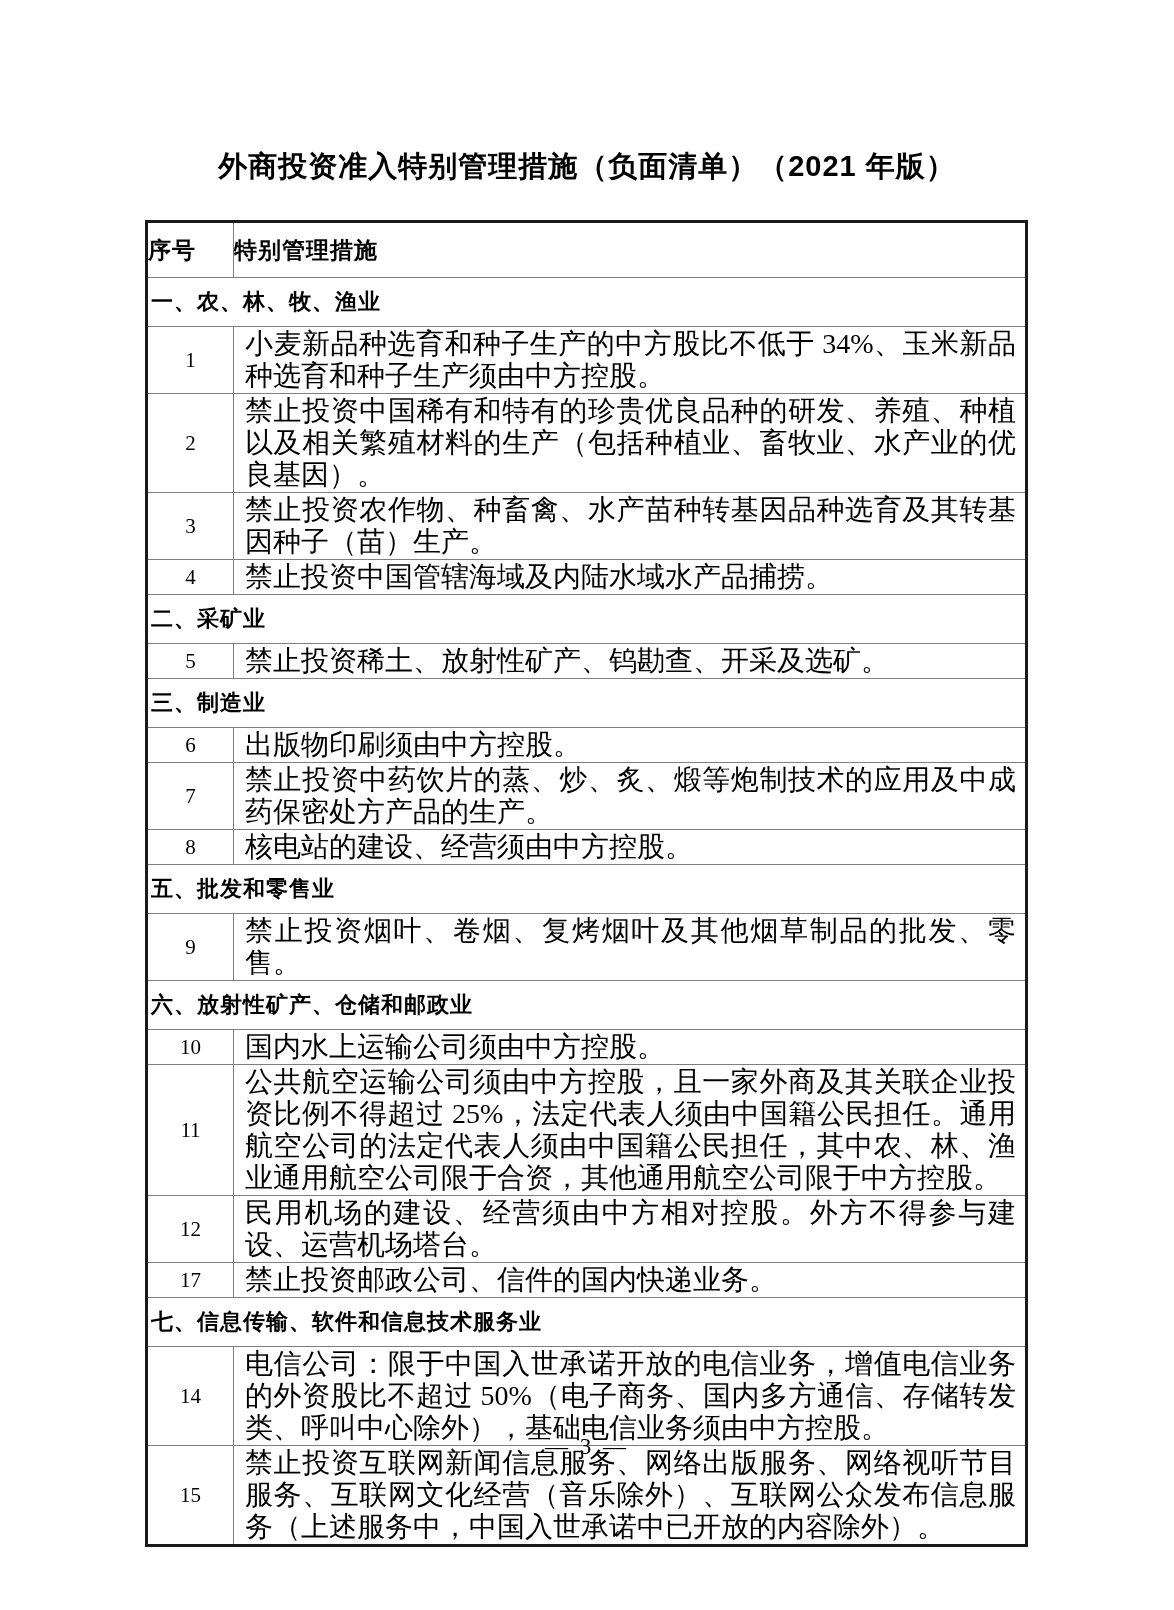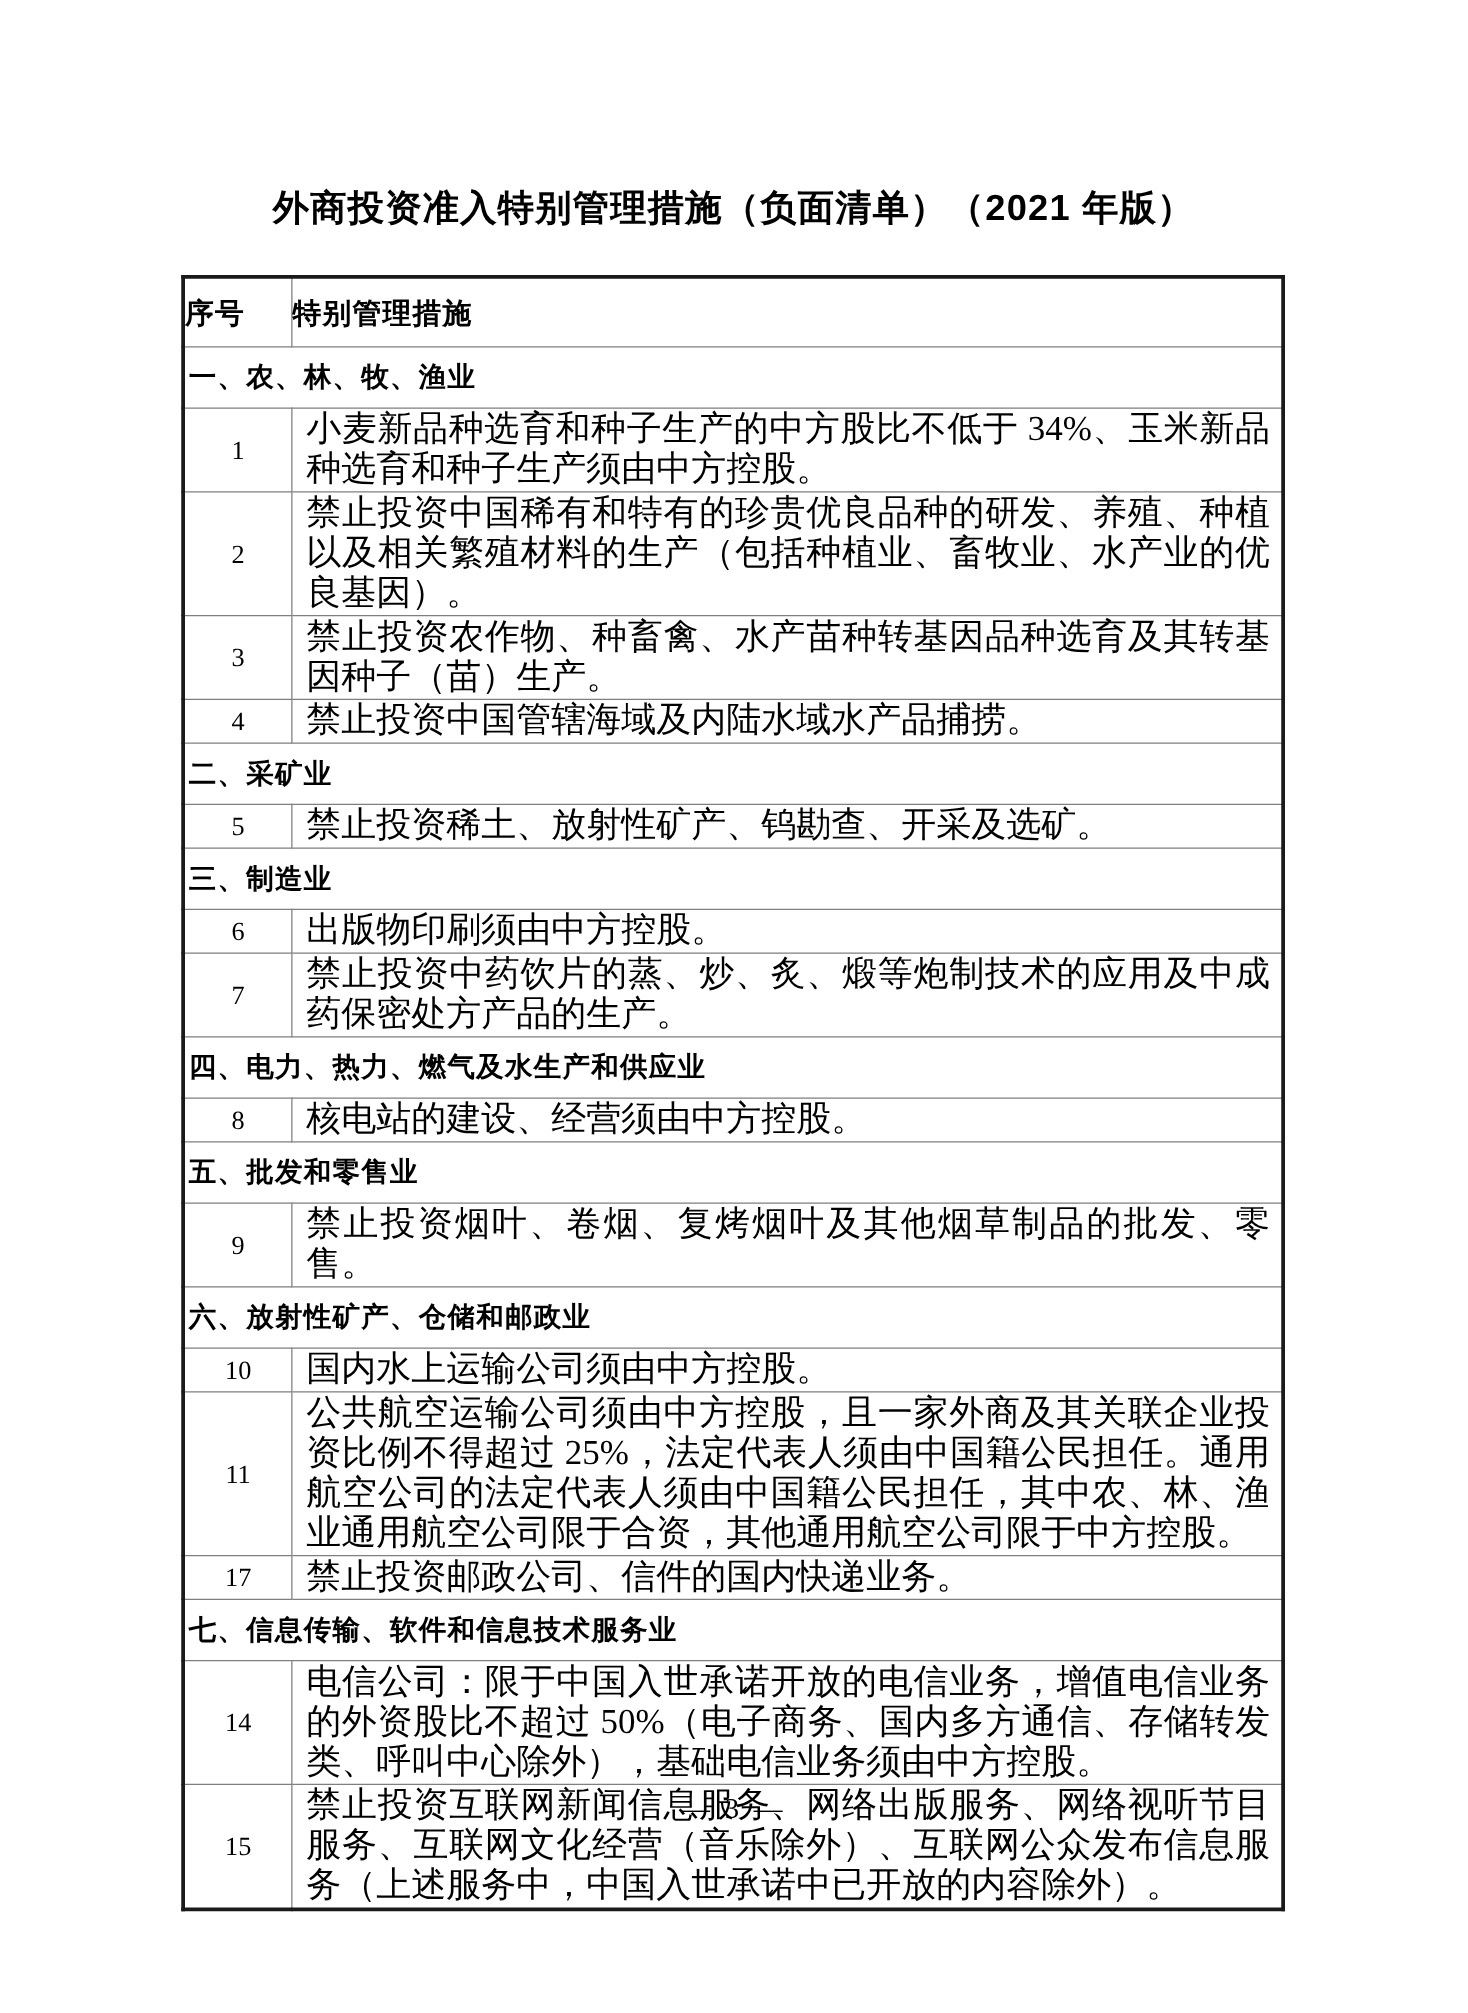--- a/index.html
+++ b/index.html
@@ -131,23 +131,20 @@
       <tr>
         <td class="num-cell">6</td>
         <td class="text-cell">出版物印刷须由中方控股。</td>
       </tr>
       <tr>
         <td class="num-cell">7</td>
         <td class="text-cell">禁止投资中药饮片的蒸、炒、炙、煅等炮制技术的应用及中成药保密处方产品的生产。</td>
       </tr>
 
       <tr>
-        <td colspan="2" class="section-cell">四、电力、热力、燃气及水生产和供应业</td>
-      </tr>
-      <tr>
         <td class="num-cell">8</td>
         <td class="text-cell">核电站的建设、经营须由中方控股。</td>
       </tr>
 
       <tr>
         <td colspan="2" class="section-cell">五、批发和零售业</td>
       </tr>
       <tr>
         <td class="num-cell">9</td>
         <td class="text-cell">禁止投资烟叶、卷烟、复烤烟叶及其他烟草制品的批发、零售。</td>
@@ -156,20 +153,24 @@
       <tr>
         <td colspan="2" class="section-cell">六、放射性矿产、仓储和邮政业</td>
       </tr>
       <tr>
         <td class="num-cell">10</td>
         <td class="text-cell">国内水上运输公司须由中方控股。</td>
       </tr>
       <tr>
         <td class="num-cell">11</td>
         <td class="text-cell">公共航空运输公司须由中方控股，且一家外商及其关联企业投资比例不得超过 25%，法定代表人须由中国籍公民担任。通用航空公司的法定代表人须由中国籍公民担任，其中农、林、渔业通用航空公司限于合资，其他通用航空公司限于中方控股。</td>
+      </tr>
+      <tr>
+        <td class="num-cell">12</td>
+        <td class="text-cell">民用机场的建设、经营须由中方相对控股。外方不得参与建设、运营机场塔台。</td>
       </tr>
       <tr>
         <td class="num-cell">17</td>
         <td class="text-cell">禁止投资邮政公司、信件的国内快递业务。</td>
       </tr>
 
       <tr>
         <td colspan="2" class="section-cell">七、信息传输、软件和信息技术服务业</td>
       </tr>
       <tr>

